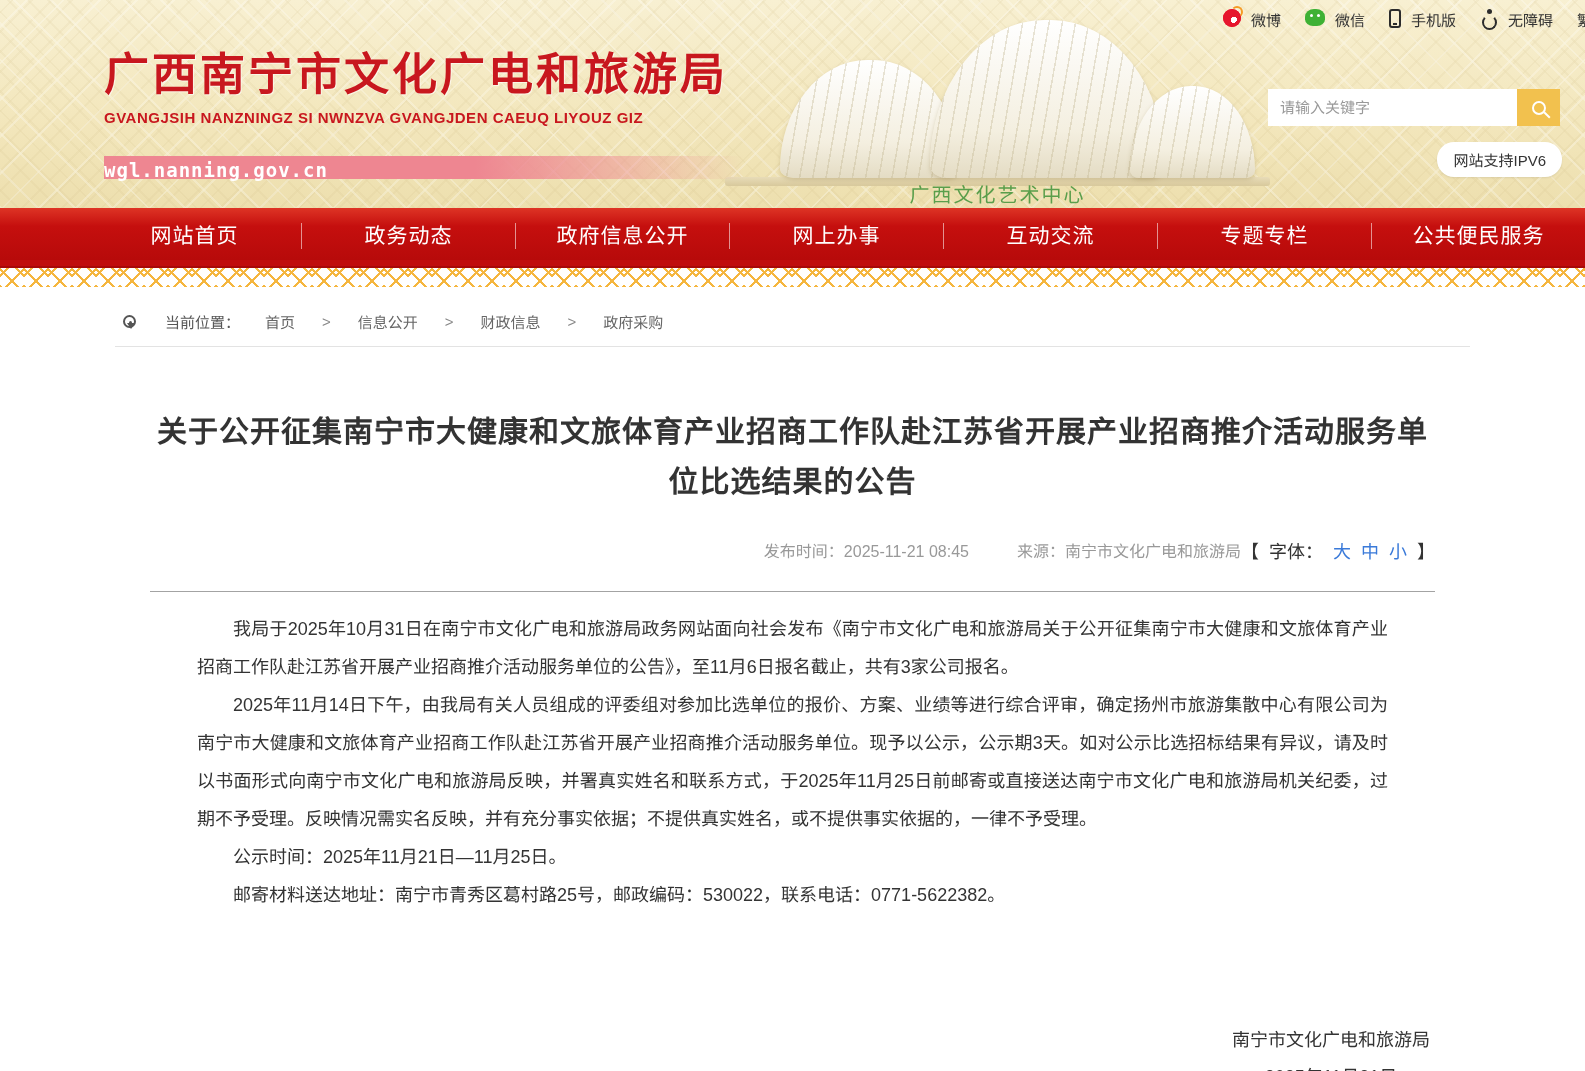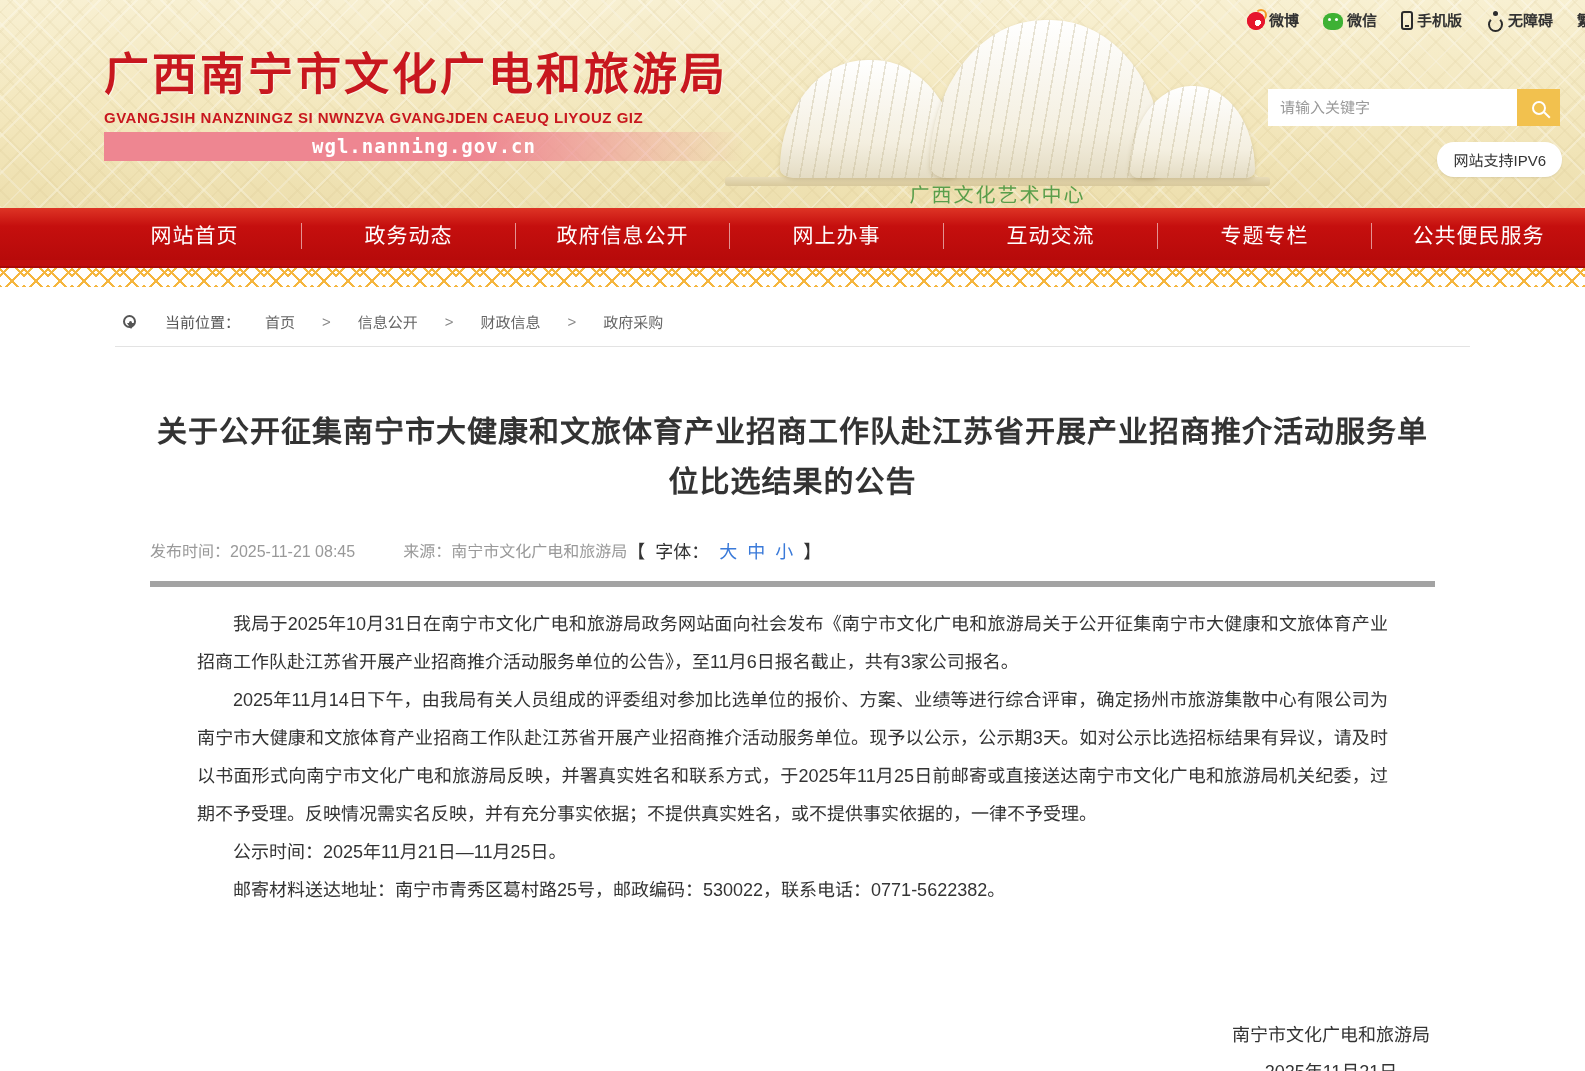--- a/index.html
+++ b/index.html
@@ -12,41 +12,41 @@
     background:linear-gradient(180deg,#f8f0d2 0%,#f3e7bd 55%,#eddfae 100%); overflow:hidden; }
   .pattern-overlay { position:absolute; inset:0; opacity:.45;
     background-image:
       repeating-linear-gradient(45deg, rgba(255,255,255,.55) 0 2px, transparent 2px 26px),
       repeating-linear-gradient(-45deg, rgba(255,255,255,.55) 0 2px, transparent 2px 26px),
       repeating-linear-gradient(45deg, rgba(205,185,130,.25) 12px 14px, transparent 14px 26px),
       repeating-linear-gradient(-45deg, rgba(205,185,130,.25) 12px 14px, transparent 14px 26px);
   }
   .top-links { position:absolute; top:9px; right:-22px; display:flex; align-items:center; gap:24px;
     white-space:nowrap; font-size:15px; color:#333; z-index:5; }
-  .top-link { display:flex; align-items:flex-end; gap:4px; color:#333; text-decoration:none; cursor:pointer;font-weight:bold; }
+  .top-link { display:flex; align-items:flex-start; gap:10px; color:#333; text-decoration:none; cursor:pointer; }
   .ic { display:inline-block; position:relative; }
   .ic-weibo { width:18px; height:18px; border-radius:50%; background:radial-gradient(circle at 60% 60%, #fff 0 3px, #e6162d 3px); box-shadow:0 0 0 1px #e6162d inset; }
   .ic-weibo::after { content:''; position:absolute; top:-3px; right:-2px; width:8px; height:8px;
     border:2px solid #f59a23; border-left-color:transparent; border-bottom-color:transparent; border-radius:50%; }
   .ic-wechat { width:20px; height:17px; border-radius:45% 45% 40% 40%; background:#3eb134; }
   .ic-wechat::before { content:''; position:absolute; left:5px; top:5px; width:3px; height:3px; border-radius:50%; background:#fff; box-shadow:7px 0 0 #fff; }
   .ic-wechat::after { content:''; position:absolute; left:3px; bottom:-2px; width:0; height:0;
     border:4px solid transparent; border-top-color:#3eb134; }
   .ic-mobile { width:12px; height:19px; border:2px solid #2b2b2b; border-radius:3px; }
   .ic-mobile::after { content:''; position:absolute; left:2px; bottom:1px; width:4px; height:2px; background:#2b2b2b; }
   .ic-access { width:18px; height:19px; }
   .ic-access::before { content:''; position:absolute; left:7px; top:0; width:5px; height:5px; border-radius:50%; background:#2b2b2b; }
   .ic-access::after { content:''; position:absolute; left:2px; top:6px; width:11px; height:11px;
     border:2px solid #2b2b2b; border-radius:50%; border-top-color:transparent; }
 
   .logo { position:absolute; left:104px; top:38px; z-index:4; }
   .site-title { font-size:45px; font-weight:bold; color:#c8171e; letter-spacing:3px;
     text-shadow:1px 1px 0 rgba(255,255,255,.6); }
   .site-subtitle { margin-top:6px; font-size:15px; font-weight:bold; color:#c8171e; letter-spacing:.5px; }
-  .url-bar { margin-top:6px; width:640px; height:29px; line-height:29px; text-align:center;
+  .url-bar { margin-top:30px; width:640px; height:23px; line-height:29px; text-align:left;
     background:linear-gradient(90deg,#ee8691 0%,#ee8691 58%,rgba(238,134,145,0) 100%); }
   .url-bar span { display:inline-block; width:430px; color:#fff; font-size:19px; font-weight:bold;
     font-family:"DejaVu Sans Mono","Liberation Mono",monospace; letter-spacing:1px; }
 
   
   .building { position:absolute; left:725px; top:12px; width:545px; height:196px; z-index:2; }
   .dome { position:absolute; bottom:30px; background:linear-gradient(180deg,#ffffff 0%,#f4efe0 70%,#e4dcc4 100%);
     border-radius:50% 50% 8% 8% / 95% 95% 8% 8%; box-shadow:0 2px 4px rgba(160,140,90,.35); overflow:hidden; }
   .dome::after { content:''; position:absolute; inset:0;
     background:repeating-linear-gradient(100deg, rgba(190,178,140,.35) 0 1.5px, transparent 1.5px 13px); }
@@ -95,22 +95,22 @@
   .pin::before { content:''; position:absolute; left:3.5px; top:3.5px; width:3px; height:3px; border-radius:50%; background:#555; }
   .pin::after { content:''; position:absolute; left:2px; bottom:-7px; width:0; height:0;
     border:4.5px solid transparent; border-top:6px solid #555; }
   .crumb-label { color:#555; }
   .crumb-link { color:#666; text-decoration:none; cursor:pointer; }
   .crumb-sep { color:#888; margin:0 2px; }
 
   .article-title { margin:60px 40px 0; text-align:center; font-size:30px; font-weight:bold;
     color:#333; line-height:50px; letter-spacing:1px; }
 
-  .meta-row { display:flex; justify-content:flex-start; align-items:center;
-    margin:30px 35px 0; padding-bottom:18px; border-bottom:6px solid #a3a3a3; }
+  .meta-row { display:flex; justify-content:flex-end; align-items:center;
+    margin:30px 35px 0; padding-bottom:28px; border-bottom:1px solid #a3a3a3; }
   .meta-left { display:flex; gap:48px; font-size:16px; color:#999; }
   .font-size-widget { font-size:18px; color:#333; display:flex; align-items:center; gap:10px; }
   .fs-link { text-decoration:none; cursor:pointer; color:#3a7ad9; }
 
   .article-body { margin:18px 82px 0; font-size:18px; line-height:38px; color:#333;
     text-align:justify; }
   .article-body p { text-indent:2em; }
 
   .signature { margin:108px 40px 0 0; text-align:right; font-size:18px; color:#333; }
   .signature .sig-inner { display:inline-block; text-align:center; line-height:37px; }

